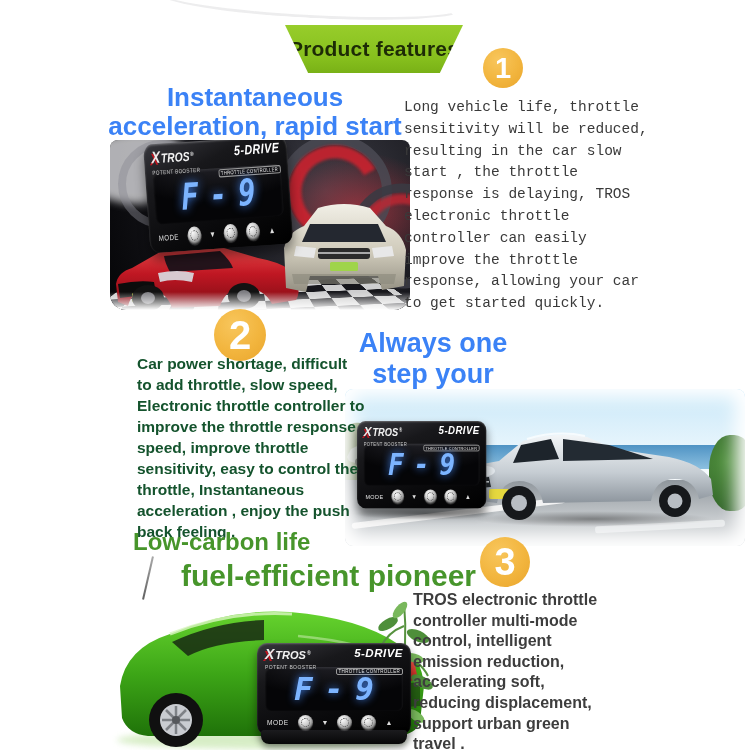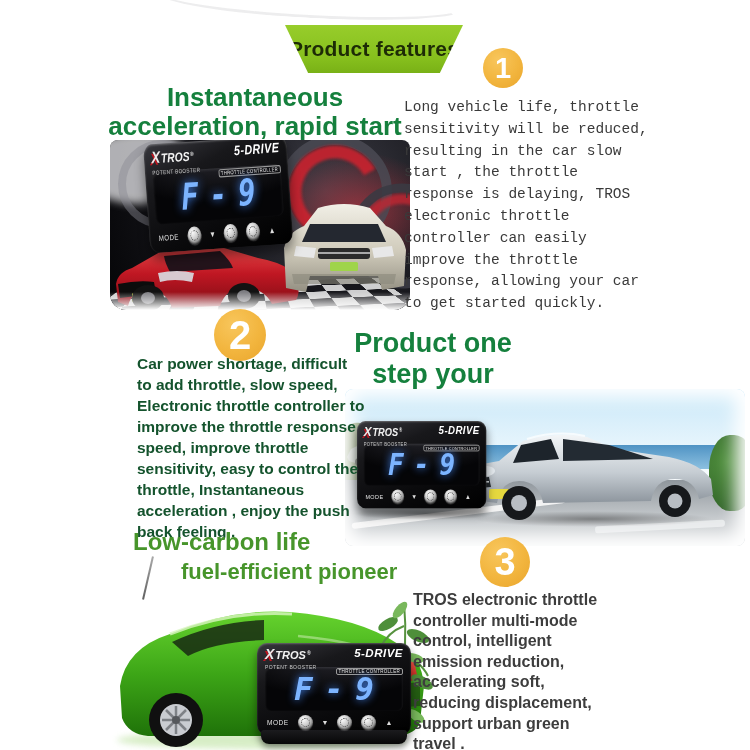--- a/index.html
+++ b/index.html
@@ -20,26 +20,26 @@
   .banner-label{font-size:21px;font-weight:600;color:#1d2b06;letter-spacing:.2px;}
 
   
   .numcircle{border-radius:50%;background:radial-gradient(circle at 38% 30%,#f8c65c,#f2b53e 55%,#e9a52c);
              color:#fff;font-weight:700;display:flex;align-items:center;justify-content:center;z-index:6;}
   .c1{left:483px;top:48px;width:40px;height:40px;font-size:29px;}
   .c2{left:214px;top:309px;width:52px;height:52px;font-size:40px;}
   .c3{left:480px;top:537px;width:50px;height:50px;font-size:38px;}
 
   
-  .heading-red{color:#15803d;font-weight:700;text-align:center;z-index:5;}
+  .heading-red{color:#3b82f6;font-weight:700;text-align:center;z-index:5;}
   .h1{left:95px;top:83px;width:320px;font-size:26px;line-height:29px;}
   .h2{left:348px;top:328px;width:170px;font-size:27px;line-height:31px;}
   .heading-green{color:#47952b;font-weight:700;z-index:5;white-space:nowrap;}
   .h3a{left:133px;top:528px;font-size:24px;}
-  .h3b{left:181px;top:559px;font-size:22px;text-align:center;}
+  .h3b{left:181px;top:559px;font-size:30px;text-align:center;}
 
   
   .bodytext{white-space:pre-line;z-index:5;}
   .t1{left:404px;top:97px;width:252px;font-family:"Liberation Mono",monospace;
       font-size:14.5px;line-height:21.8px;color:#3a3a3a;}
   .t2{left:137px;top:353px;width:272px;font-size:15.5px;line-height:21px;font-weight:700;color:#14532d;}
   .t3{left:413px;top:590px;width:258px;font-size:16px;line-height:20.6px;font-weight:700;color:#3d3d3d;}
 
   
   .photo1{left:110px;top:140px;width:300px;height:170px;border-radius:8px 8px 16px 16px;overflow:hidden;
@@ -235,21 +235,21 @@
 response is delaying, TROS
 electronic throttle
 controller can easily
 improve the throttle
 response, allowing your car
 to get started quickly.</div>
 
   <div class="abs numcircle c2">2</div>
 
   <div class="abs heading-red h2">
-    <div>Product one</div>
+    <div>Always one</div>
     <div>step your</div>
   </div>
 
   <div class="abs bodytext t2">Car power shortage, difficult
 to add throttle, slow speed,
 Electronic throttle controller to
 improve the throttle response
 speed, improve throttle
 sensitivity, easy to control the
 throttle, Instantaneous

